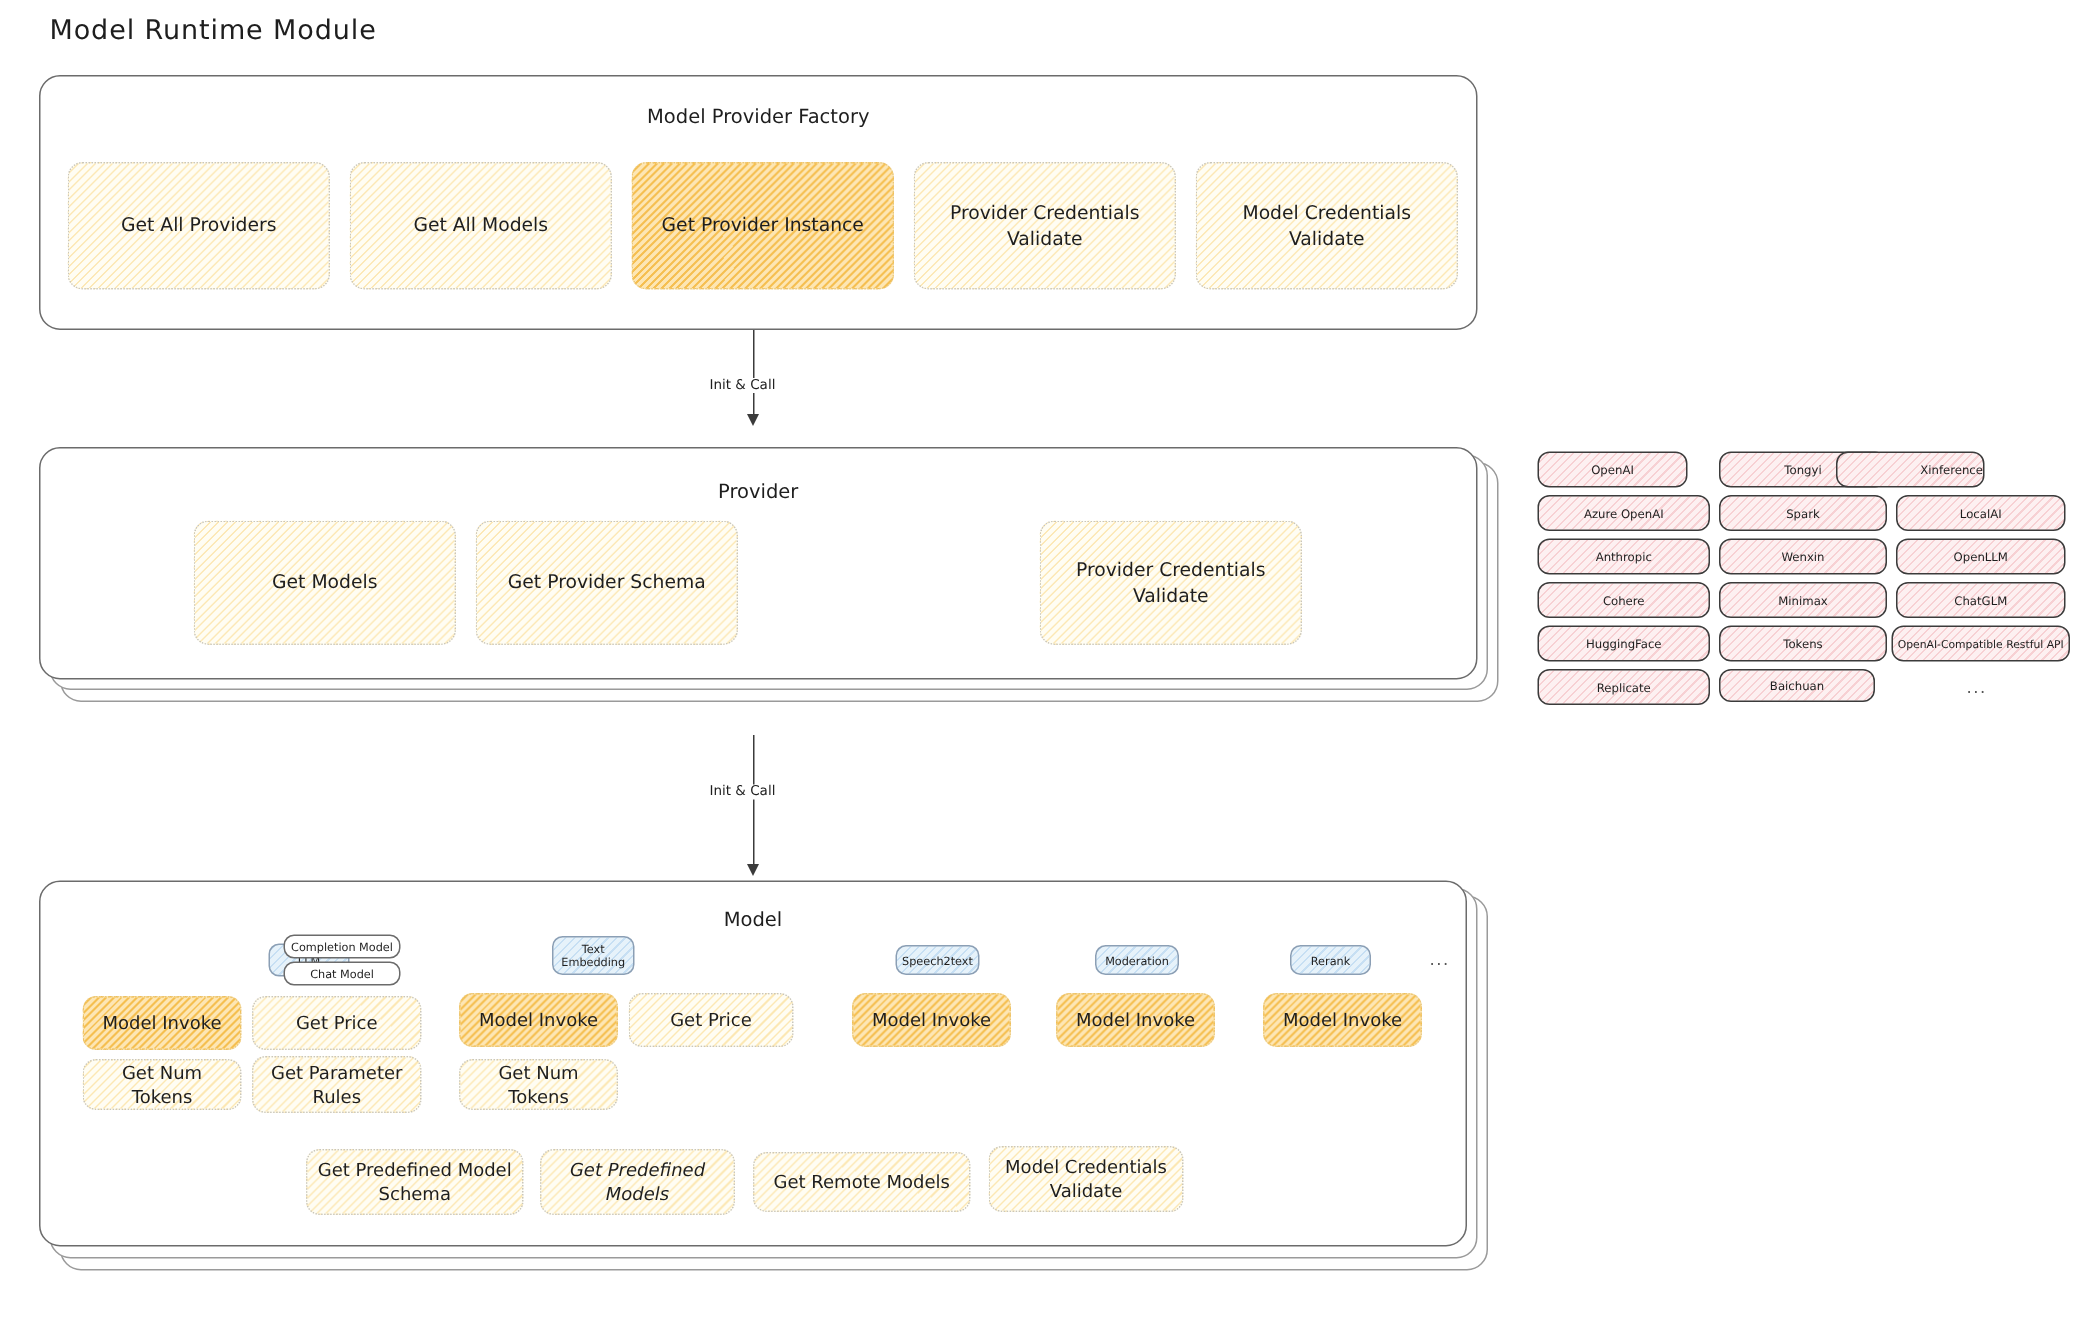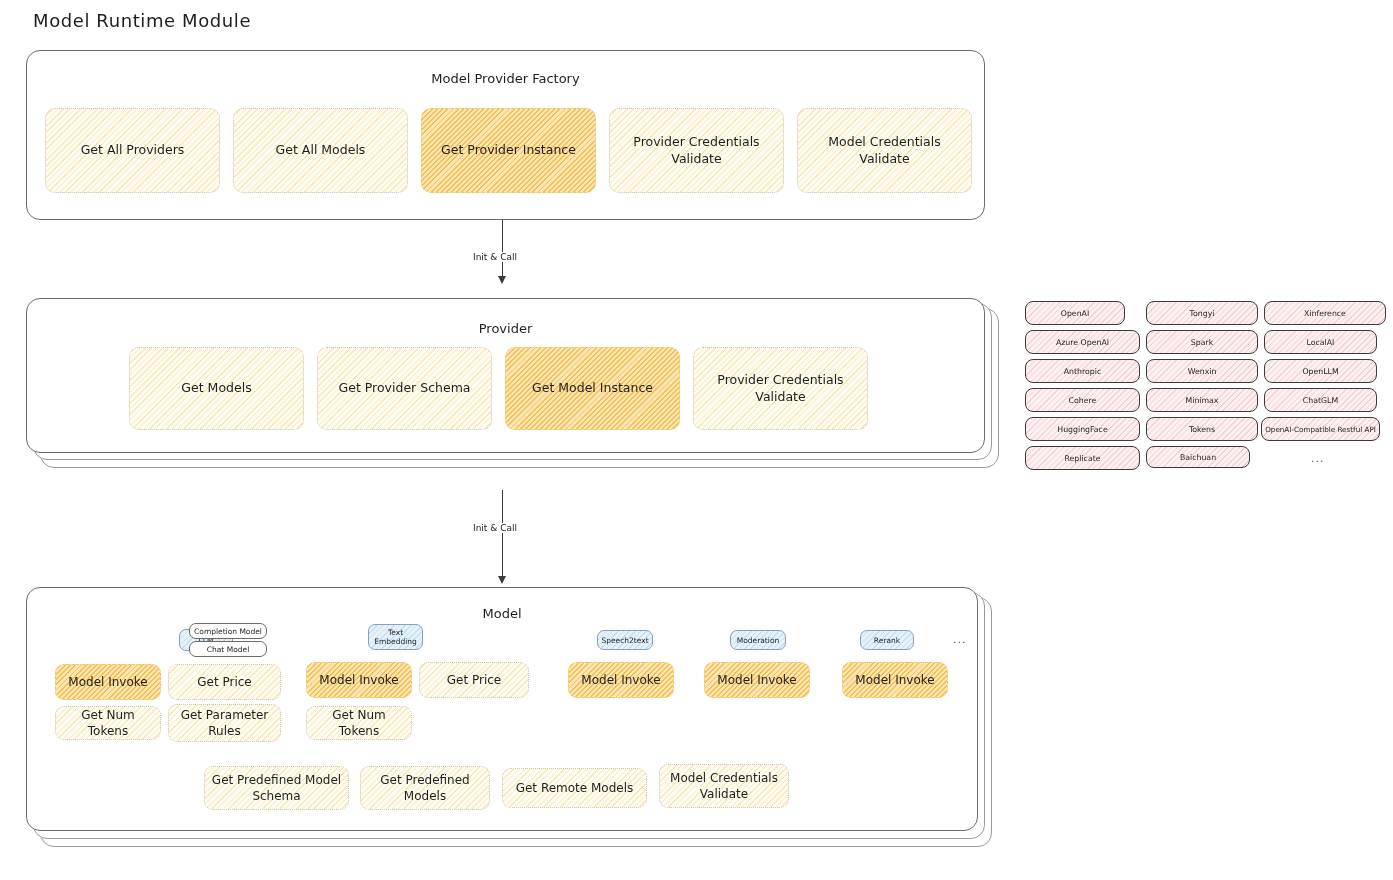--- a/index.html
+++ b/index.html
@@ -217,23 +217,20 @@
   <div class="container-title" style="top:22px;">Provider</div>
 
   <div class="card" style="left:102px; top:48px; width:175px; height:83px;">
     <span class="card-label">Get Models</span>
   </div>
 
   <div class="card" style="left:290px; top:48px; width:175px; height:83px;">
     <span class="card-label">Get Provider Schema</span>
   </div>
 
-  <div class="card hl" style="left:478px; top:48px; width:175px; height:83px;">
-    <span class="card-label">Get Model Instance</span>
-  </div>
 
   <div class="card" style="left:666px; top:48px; width:175px; height:83px;">
     <span class="card-label">Provider Credentials Validate</span>
   </div>
 </div>
 
 <div class="ptag" style="left:1025px; top:301px; width:100px; height:24px;">
   <span>OpenAI</span>
 </div>
 <div class="ptag" style="left:1025px; top:330px; width:115px; height:24px;">
@@ -264,21 +261,21 @@
 <div class="ptag" style="left:1146px; top:388px; width:112px; height:24px;">
   <span>Minimax</span>
 </div>
 <div class="ptag" style="left:1146px; top:417px; width:112px; height:24px;">
   <span>Tokens</span>
 </div>
 <div class="ptag" style="left:1146px; top:446px; width:104px; height:22px;">
   <span>Baichuan</span>
 </div>
 
-<div class="ptag" style="left:1264px; top:301px; width:122px; height:24px;">
+<div class="ptag" style="left:1224px; top:301px; width:99px; height:24px;justify-content:flex-end;">
   <span>Xinference</span>
 </div>
 <div class="ptag" style="left:1264px; top:330px; width:113px; height:24px;">
   <span>LocalAI</span>
 </div>
 <div class="ptag" style="left:1264px; top:359px; width:113px; height:24px;">
   <span>OpenLLM</span>
 </div>
 <div class="ptag" style="left:1264px; top:388px; width:113px; height:24px;">
   <span>ChatGLM</span>
@@ -358,21 +355,21 @@
     <span class="card-label">Model Invoke</span>
   </div>
 
   <div class="card sm hl" style="left:815px; top:74px; width:106px; height:36px;">
     <span class="card-label">Model Invoke</span>
   </div>
 
   <div class="card sm" style="left:177px; top:178px; width:145px; height:44px;">
     <span class="card-label">Get Predefined Model Schema</span>
   </div>
-  <div class="card sm" style="left:333px; top:178px; width:130px; height:44px;">
+  <div class="card sm" style="left:333px; top:178px; width:130px; height:44px;font-style:italic;">
     <span class="card-label">Get Predefined Models</span>
   </div>
   <div class="card sm" style="left:475px; top:180px; width:145px; height:40px;">
     <span class="card-label">Get Remote Models</span>
   </div>
   <div class="card sm" style="left:632px; top:176px; width:130px; height:44px;">
     <span class="card-label">Model Credentials Validate</span>
   </div>
 </div>
 

